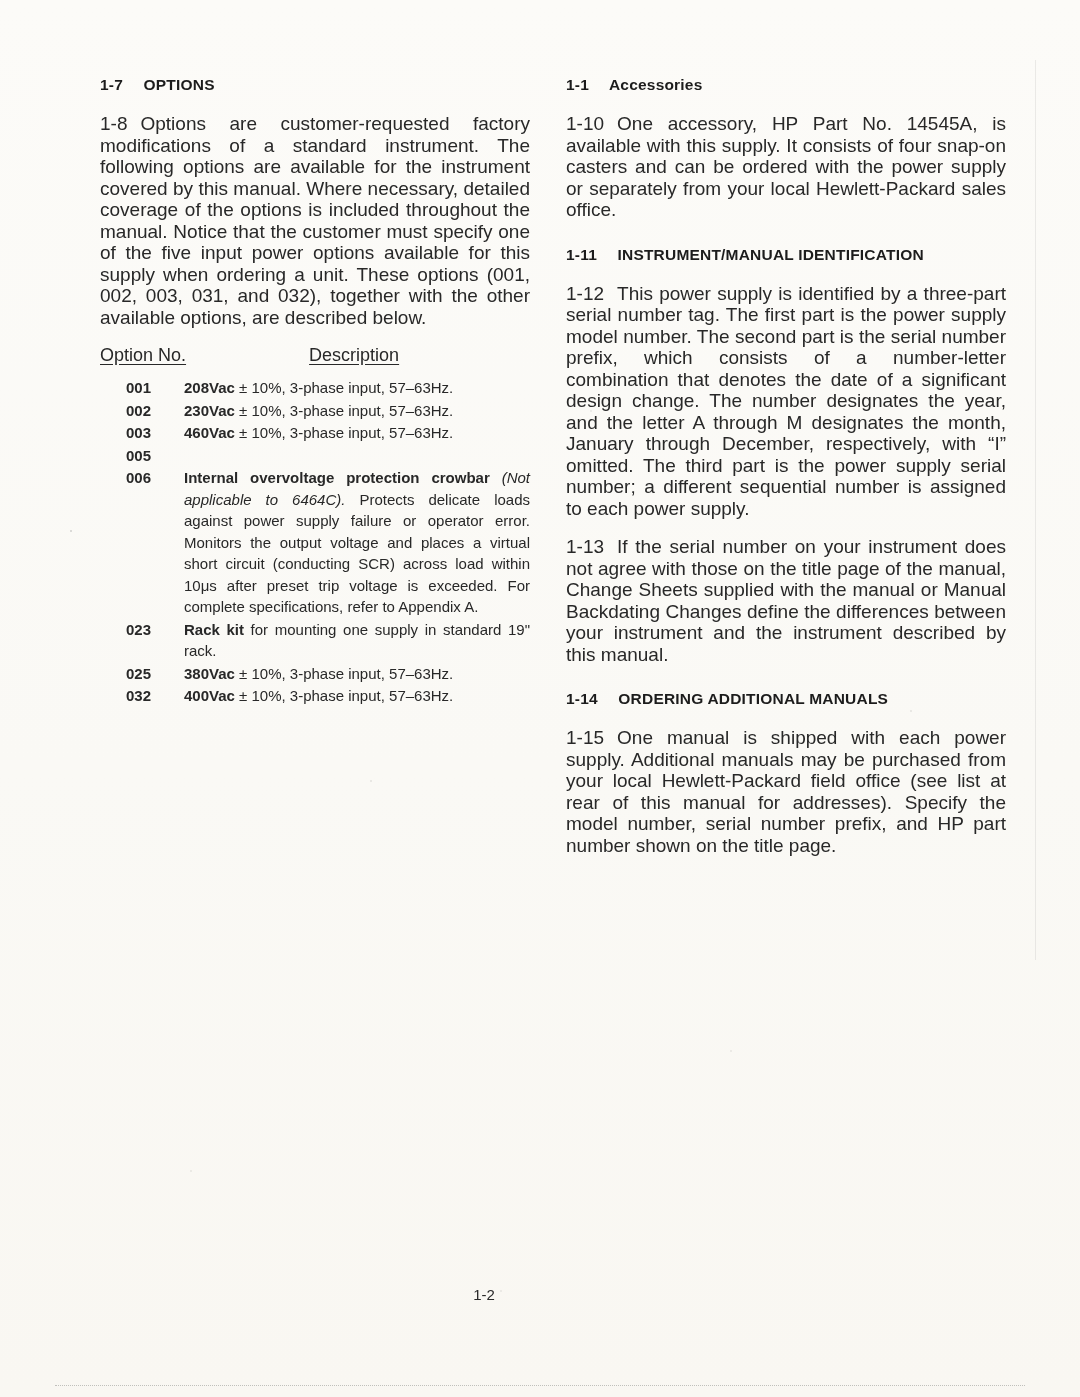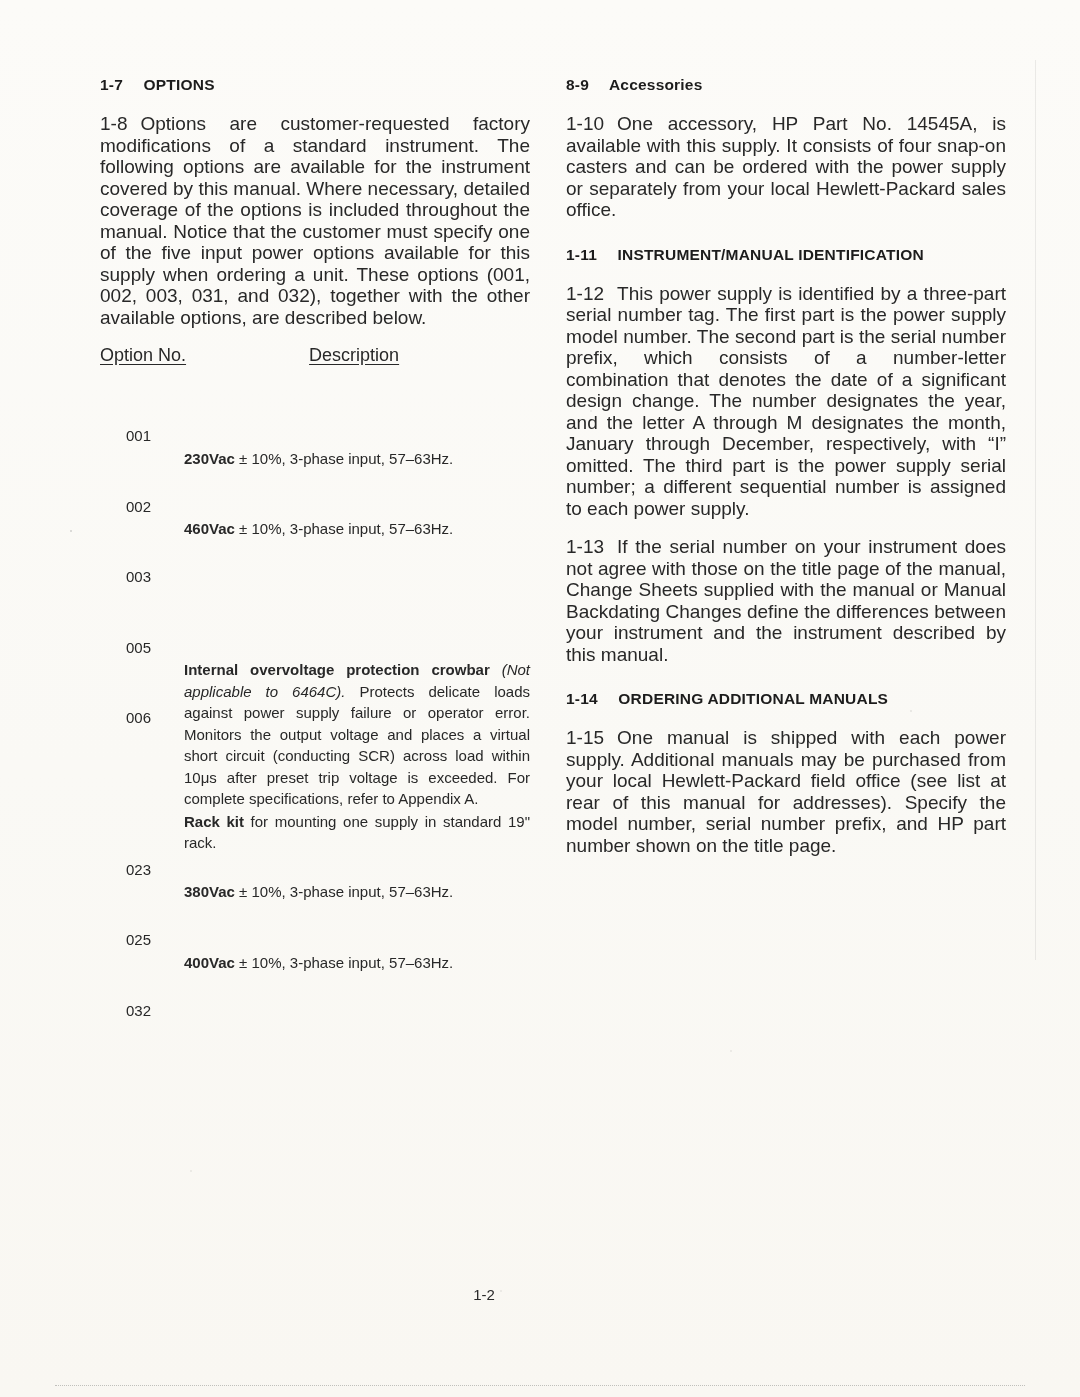--- a/index.html
+++ b/index.html
@@ -30,21 +30,21 @@
     font-size:15.5px;font-weight:bold;color:#1c1c1c;
     margin:0 0 19px 0;letter-spacing:.2px;
   }
   h2.sec .num{margin-right:16px;}
   h2.mt{margin-top:25px;}
   .opt-table{margin-top:6px;}
   .opt-head{font-size:18px;margin:0 0 11px 0;}
   .opt-head .u{text-decoration:underline;text-underline-offset:3px;}
   .opt-head .h-desc{margin-left:118px;}
   .opt-row{display:flex;font-size:15px;line-height:21.5px;margin-bottom:1px;}
-  .opt-no{flex:0 0 84px;padding-left:26px;font-weight:normal;margin-top:48px;}
+  .opt-no{flex:0 0 84px;padding-left:26px;font-weight:bold;}
   .opt-desc{flex:1;text-align:justify;}
   .opt-desc b{font-weight:bold;}
   .opt-desc i{font-style:italic;}
   .page-num{
     position:absolute;top:1286px;left:0;width:968px;
     text-align:center;font-size:15px;color:#2a2a2a;
   }
   .artifact-bottom{
     position:absolute;left:55px;right:55px;bottom:11px;height:0;
     border-top:1px dotted rgba(90,90,90,.35);
@@ -87,20 +87,21 @@
       </p>
 
       <div class="opt-table">
         <div class="opt-head">
           <span class="u">Option No.</span>
           <span class="u h-desc">Description</span>
         </div>
 
         <div class="opt-row">
           <span class="opt-no">001</span>
+          <span class="opt-desc"><b>208Vac </b><i></i><span>± 10%, 3-phase input, 57–63Hz.</span></span>
         </div>
 
         <div class="opt-row">
           <span class="opt-no">002</span>
           <span class="opt-desc"><b>230Vac </b><i></i><span>± 10%, 3-phase input, 57–63Hz.</span></span>
         </div>
 
         <div class="opt-row">
           <span class="opt-no">003</span>
           <span class="opt-desc"><b>460Vac </b><i></i><span>± 10%, 3-phase input, 57–63Hz.</span></span>
@@ -129,21 +130,21 @@
           <span class="opt-no">032</span>
           <span class="opt-desc"><b>400Vac </b><i></i><span>± 10%, 3-phase input, 57–63Hz.</span></span>
         </div>
       </div>
 
     </div>
 
     <div class="col-right">
 
       <h2 class="sec">
-        <span class="num">8-9</span>
+        <span class="num">1-1</span>
         <span>Accessories</span>
       </h2>
 
       <p class="body">
         <span class="pnum">1-10</span><span>One accessory, HP Part No. 14545A, is available with this supply. It consists of four snap-on casters and can be ordered with the power supply or separately from your local Hewlett-Packard sales office.</span>
       </p>
 
       <h2 class="sec mt">
         <span class="num">1-11</span>
         <span>INSTRUMENT/MANUAL IDENTIFICATION</span>

